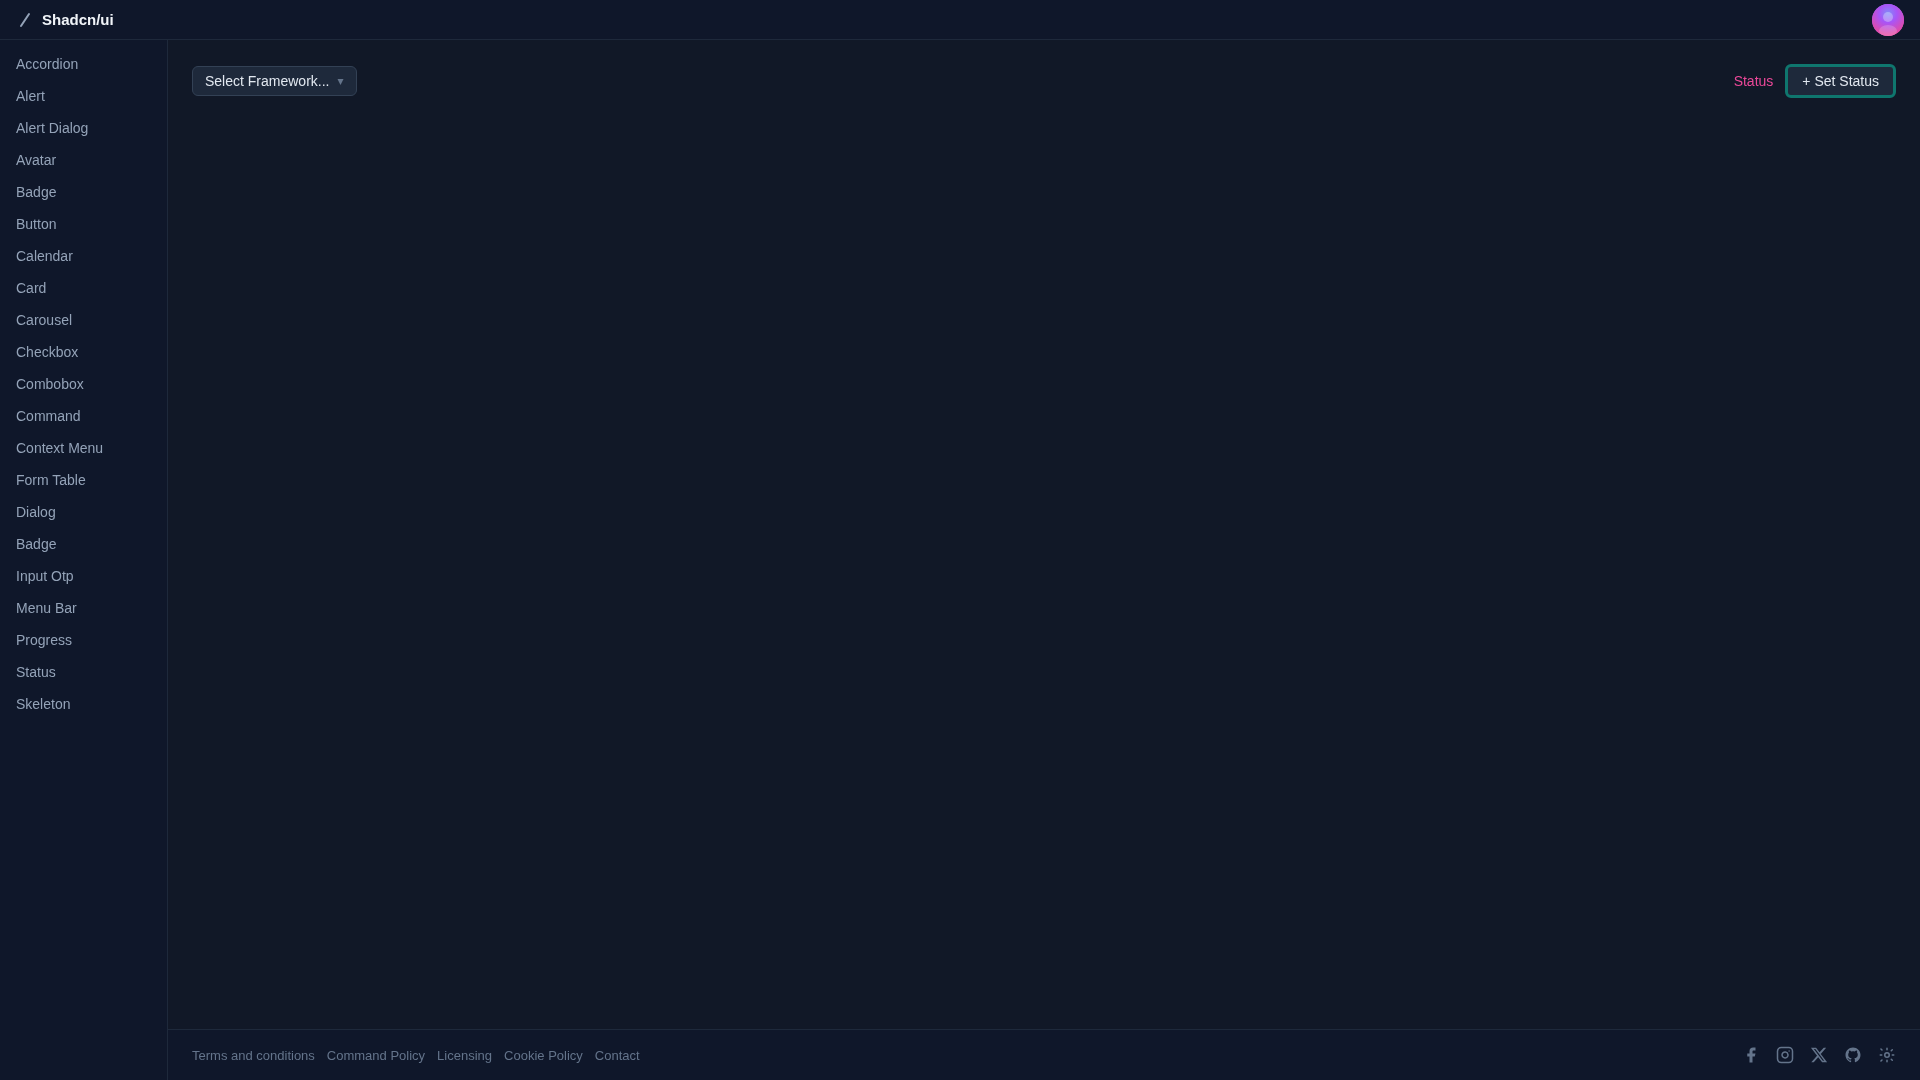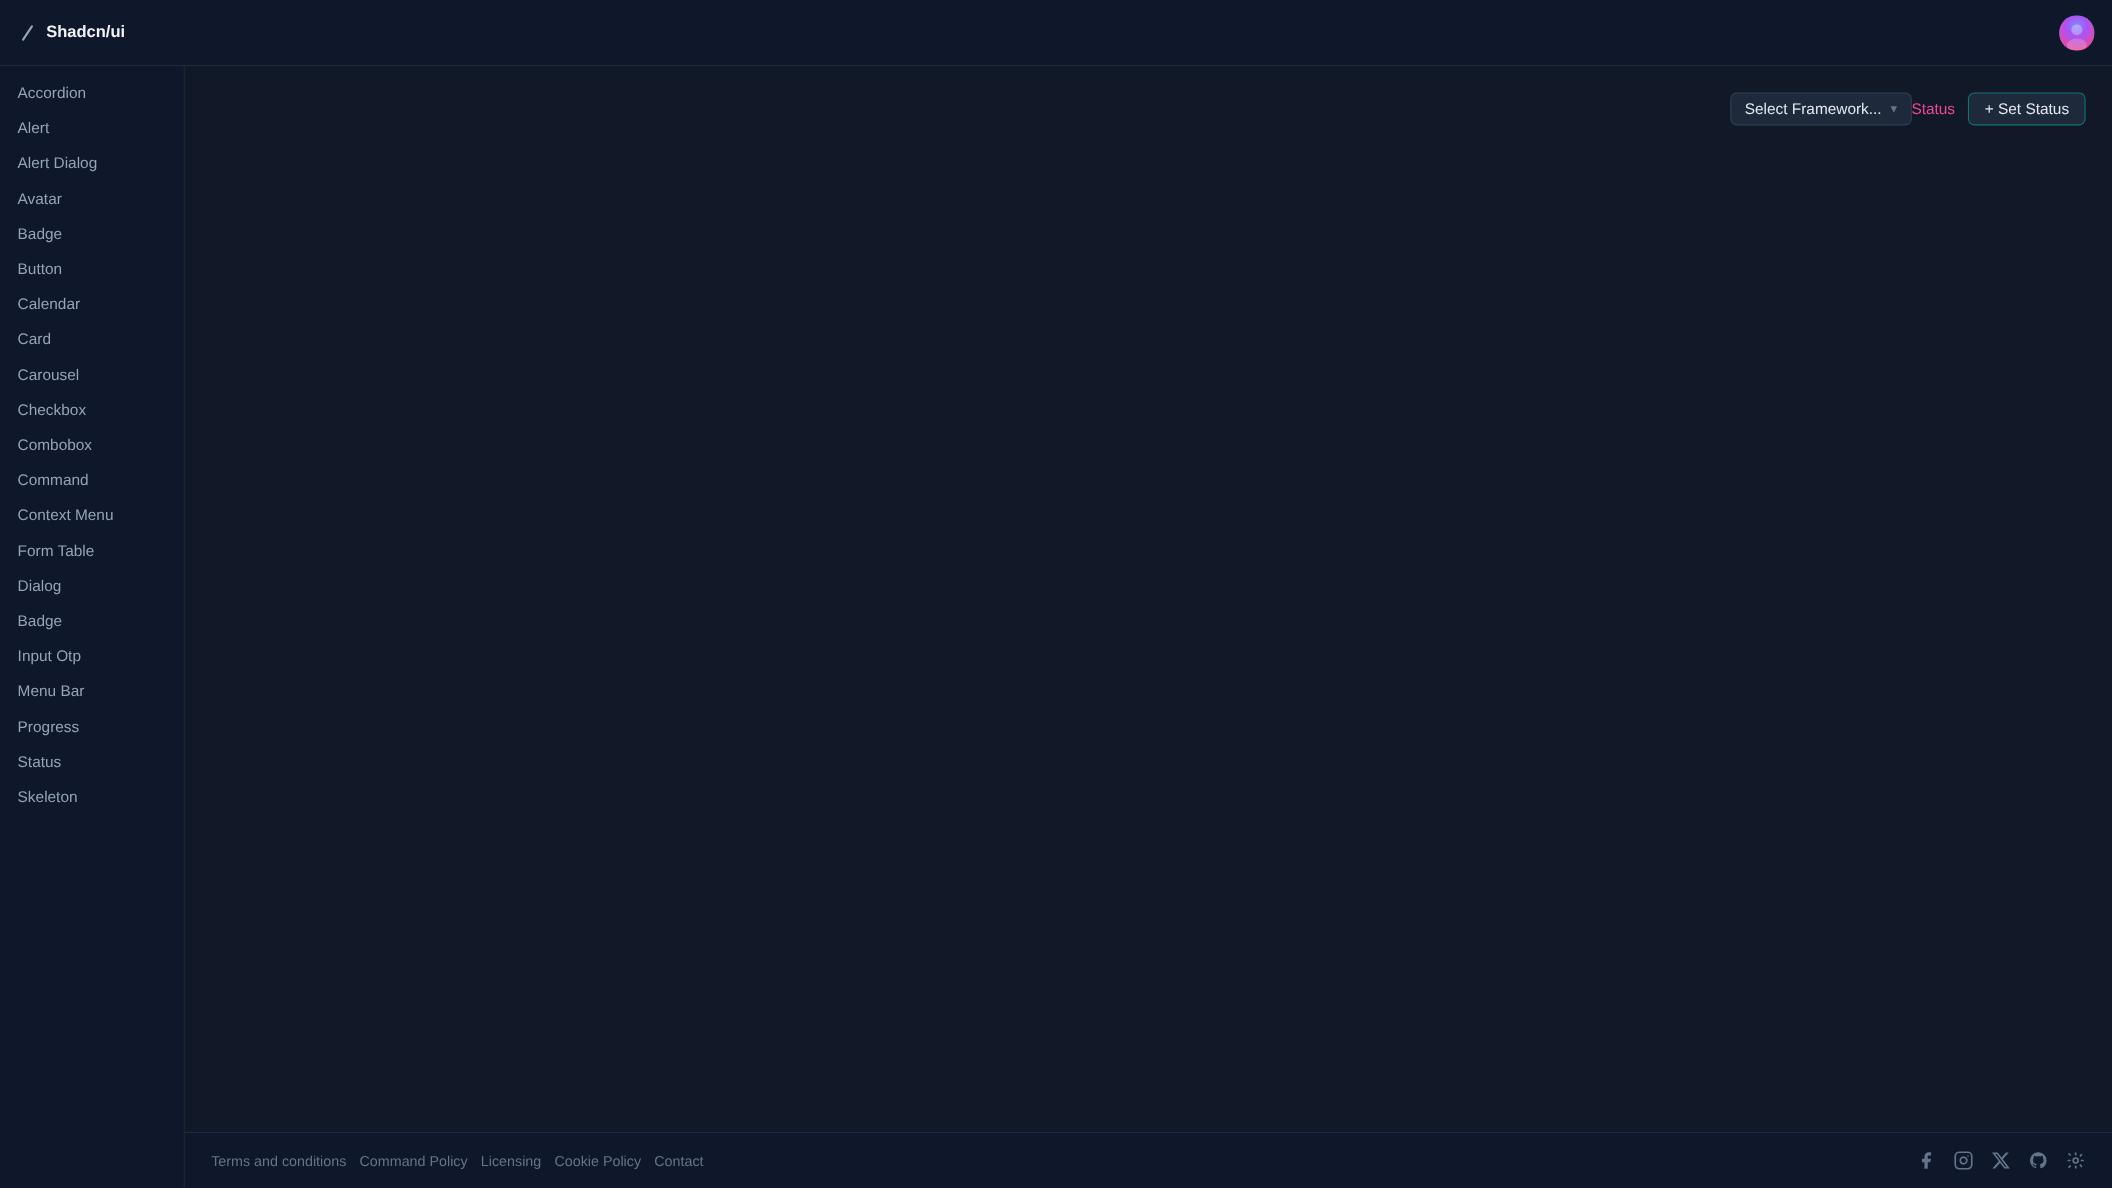--- a/index.html
+++ b/index.html
@@ -14,21 +14,21 @@
       display: flex;
       flex-direction: column;
     }
 
     
     .navbar {
       display: flex;
       align-items: center;
       justify-content: space-between;
       padding: 0 16px;
-      height: 60px;
+      height: 40px;
       background-color: #0f172a;
       border-bottom: 1px solid #1e293b;
       flex-shrink: 0;
     }
     .navbar-brand {
       display: flex;
       align-items: center;
       gap: 8px;
       font-weight: 600;
       font-size: 15px;
@@ -106,21 +106,21 @@
       flex: 1;
       padding: 24px;
       display: flex;
       flex-direction: column;
     }
 
     
     .toolbar-row {
       display: flex;
       align-items: center;
-      justify-content: flex-end;
+      justify-content: space-between;
       margin-bottom: 24px;
     }
 
     .select-framework-btn {
       display: flex;
       align-items: center;
       gap: 8px;
       background-color: #1e293b;
       border: 1px solid #334155;
       color: #e2e8f0;
@@ -141,21 +141,21 @@
     }
     .status-label {
       color: #ec4899;
       font-size: 14px;
     }
     .set-status-btn {
       display: flex;
       align-items: center;
       gap: 4px;
       background-color: #1e293b;
-      border: 1px solid #0f766e;
+      border: 3px solid #0f766e;
       color: #e2e8f0;
       padding: 6px 14px;
       border-radius: 6px;
       cursor: pointer;
       font-size: 14px;
     }
 
     
     .footer {
       background-color: #0f172a;

